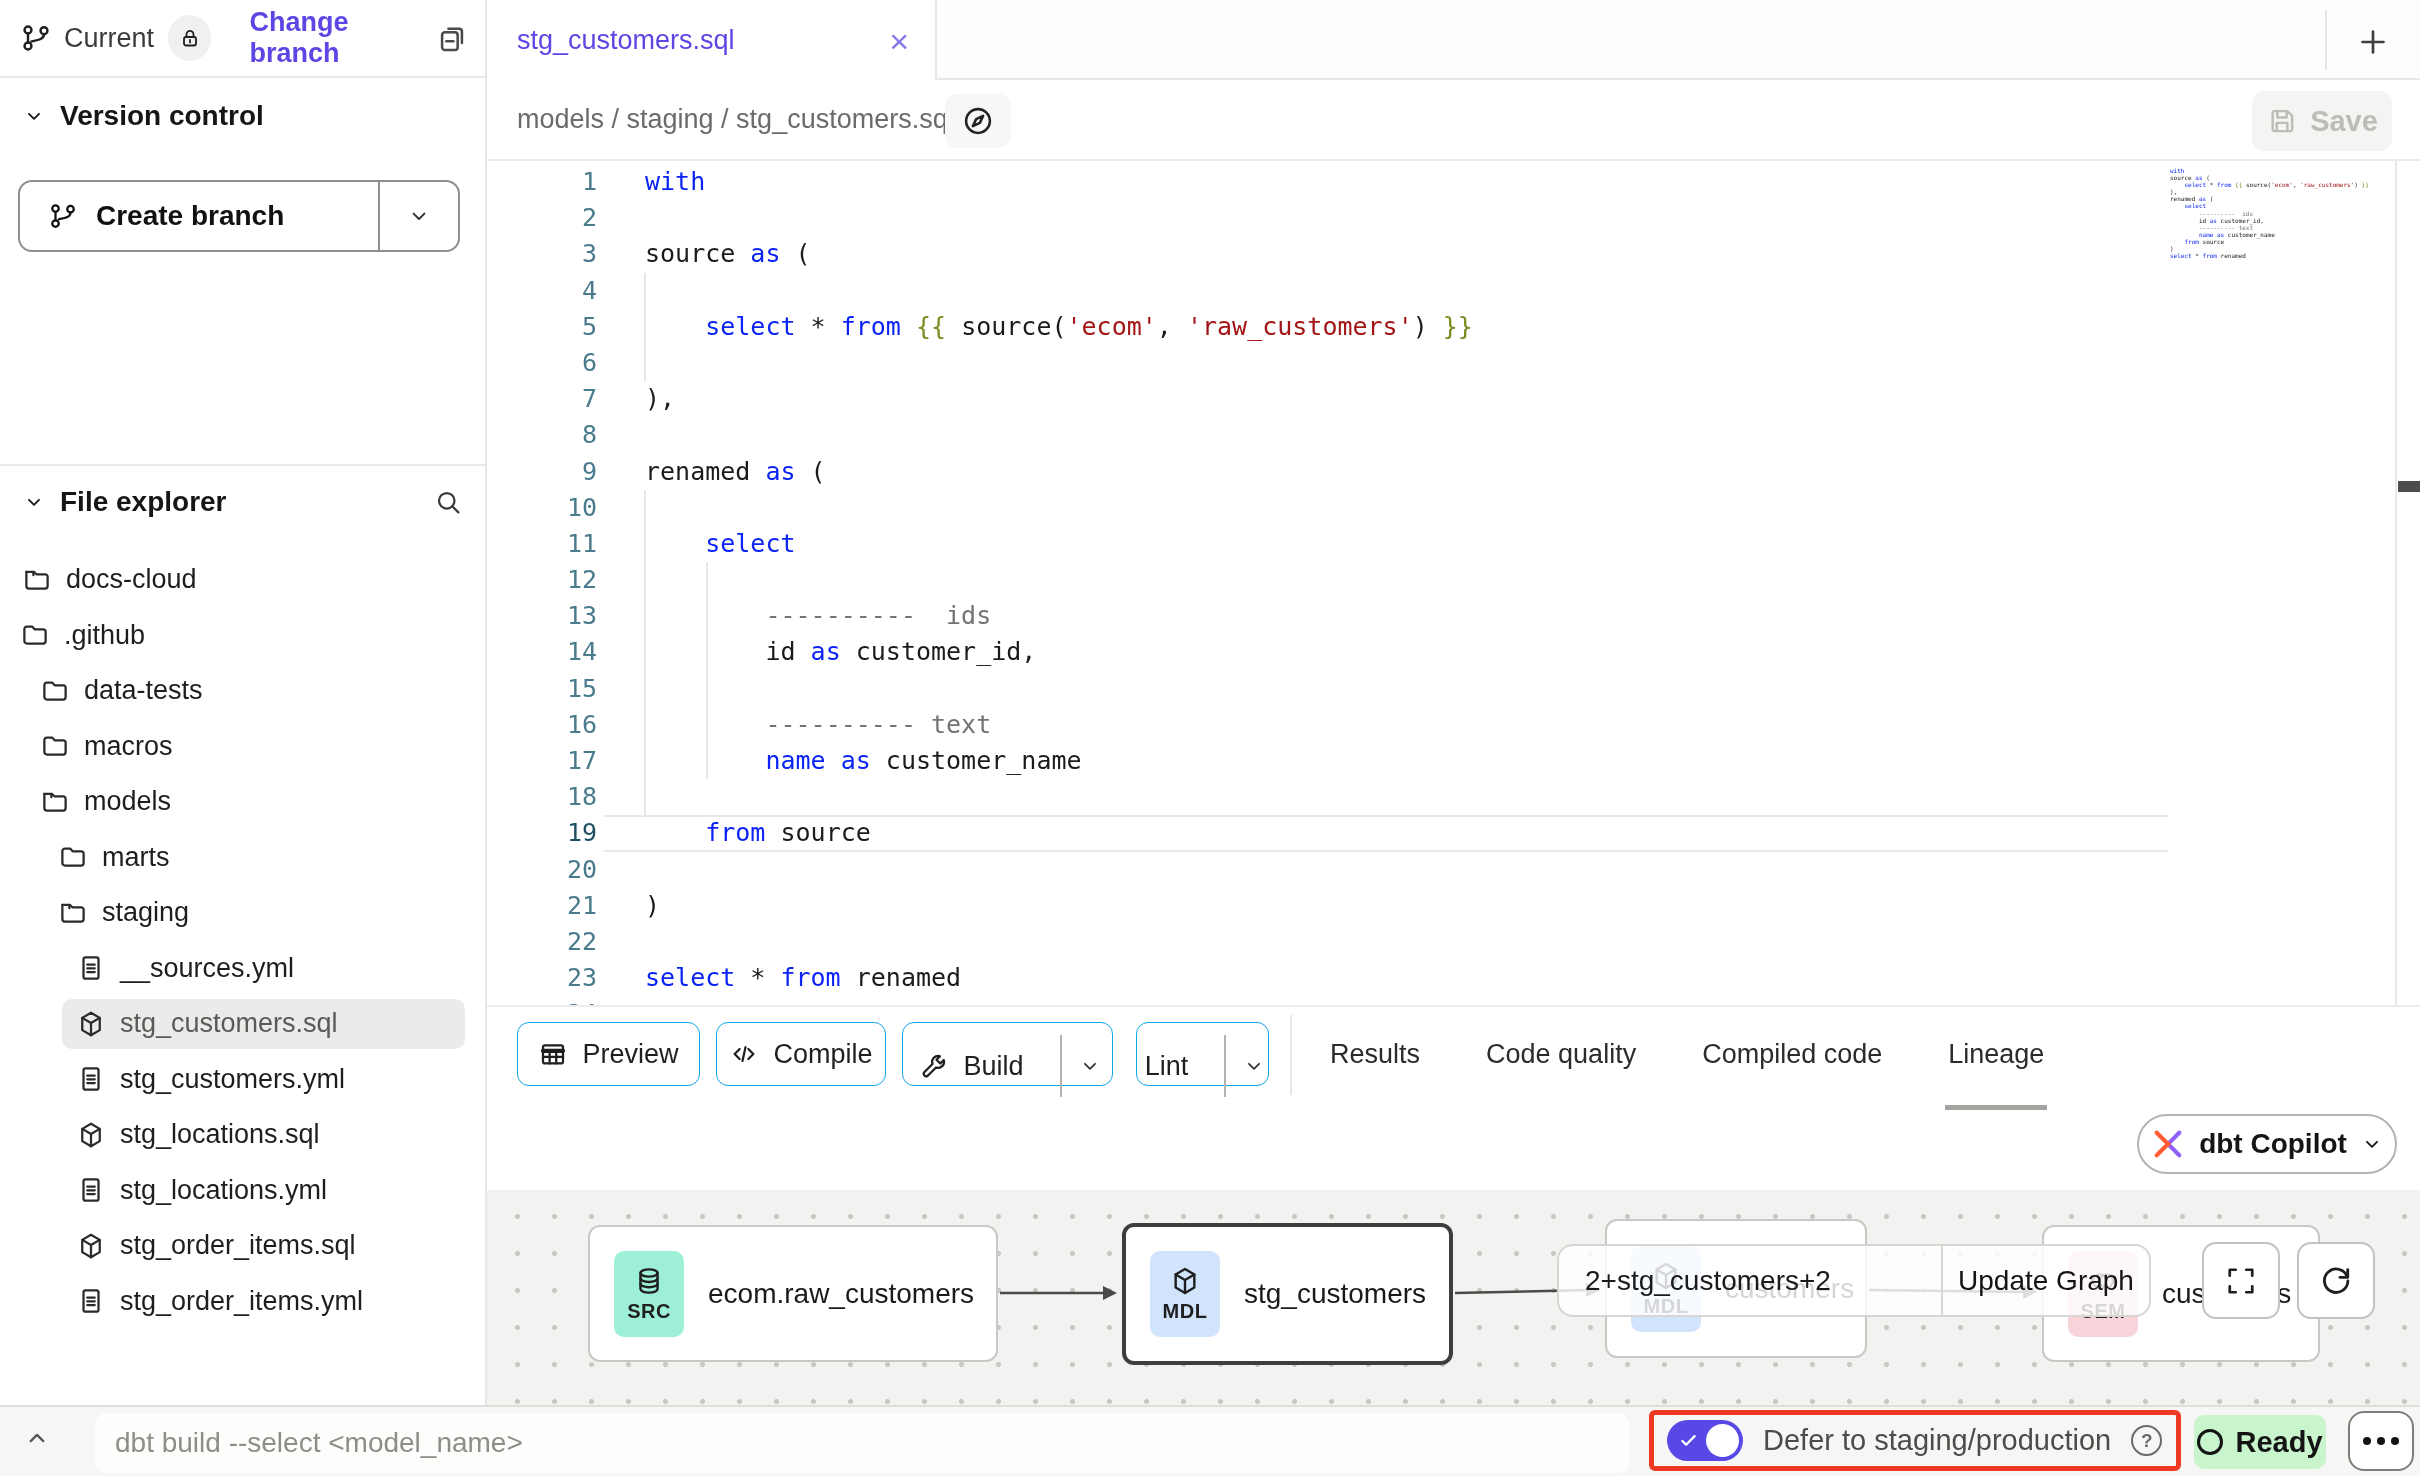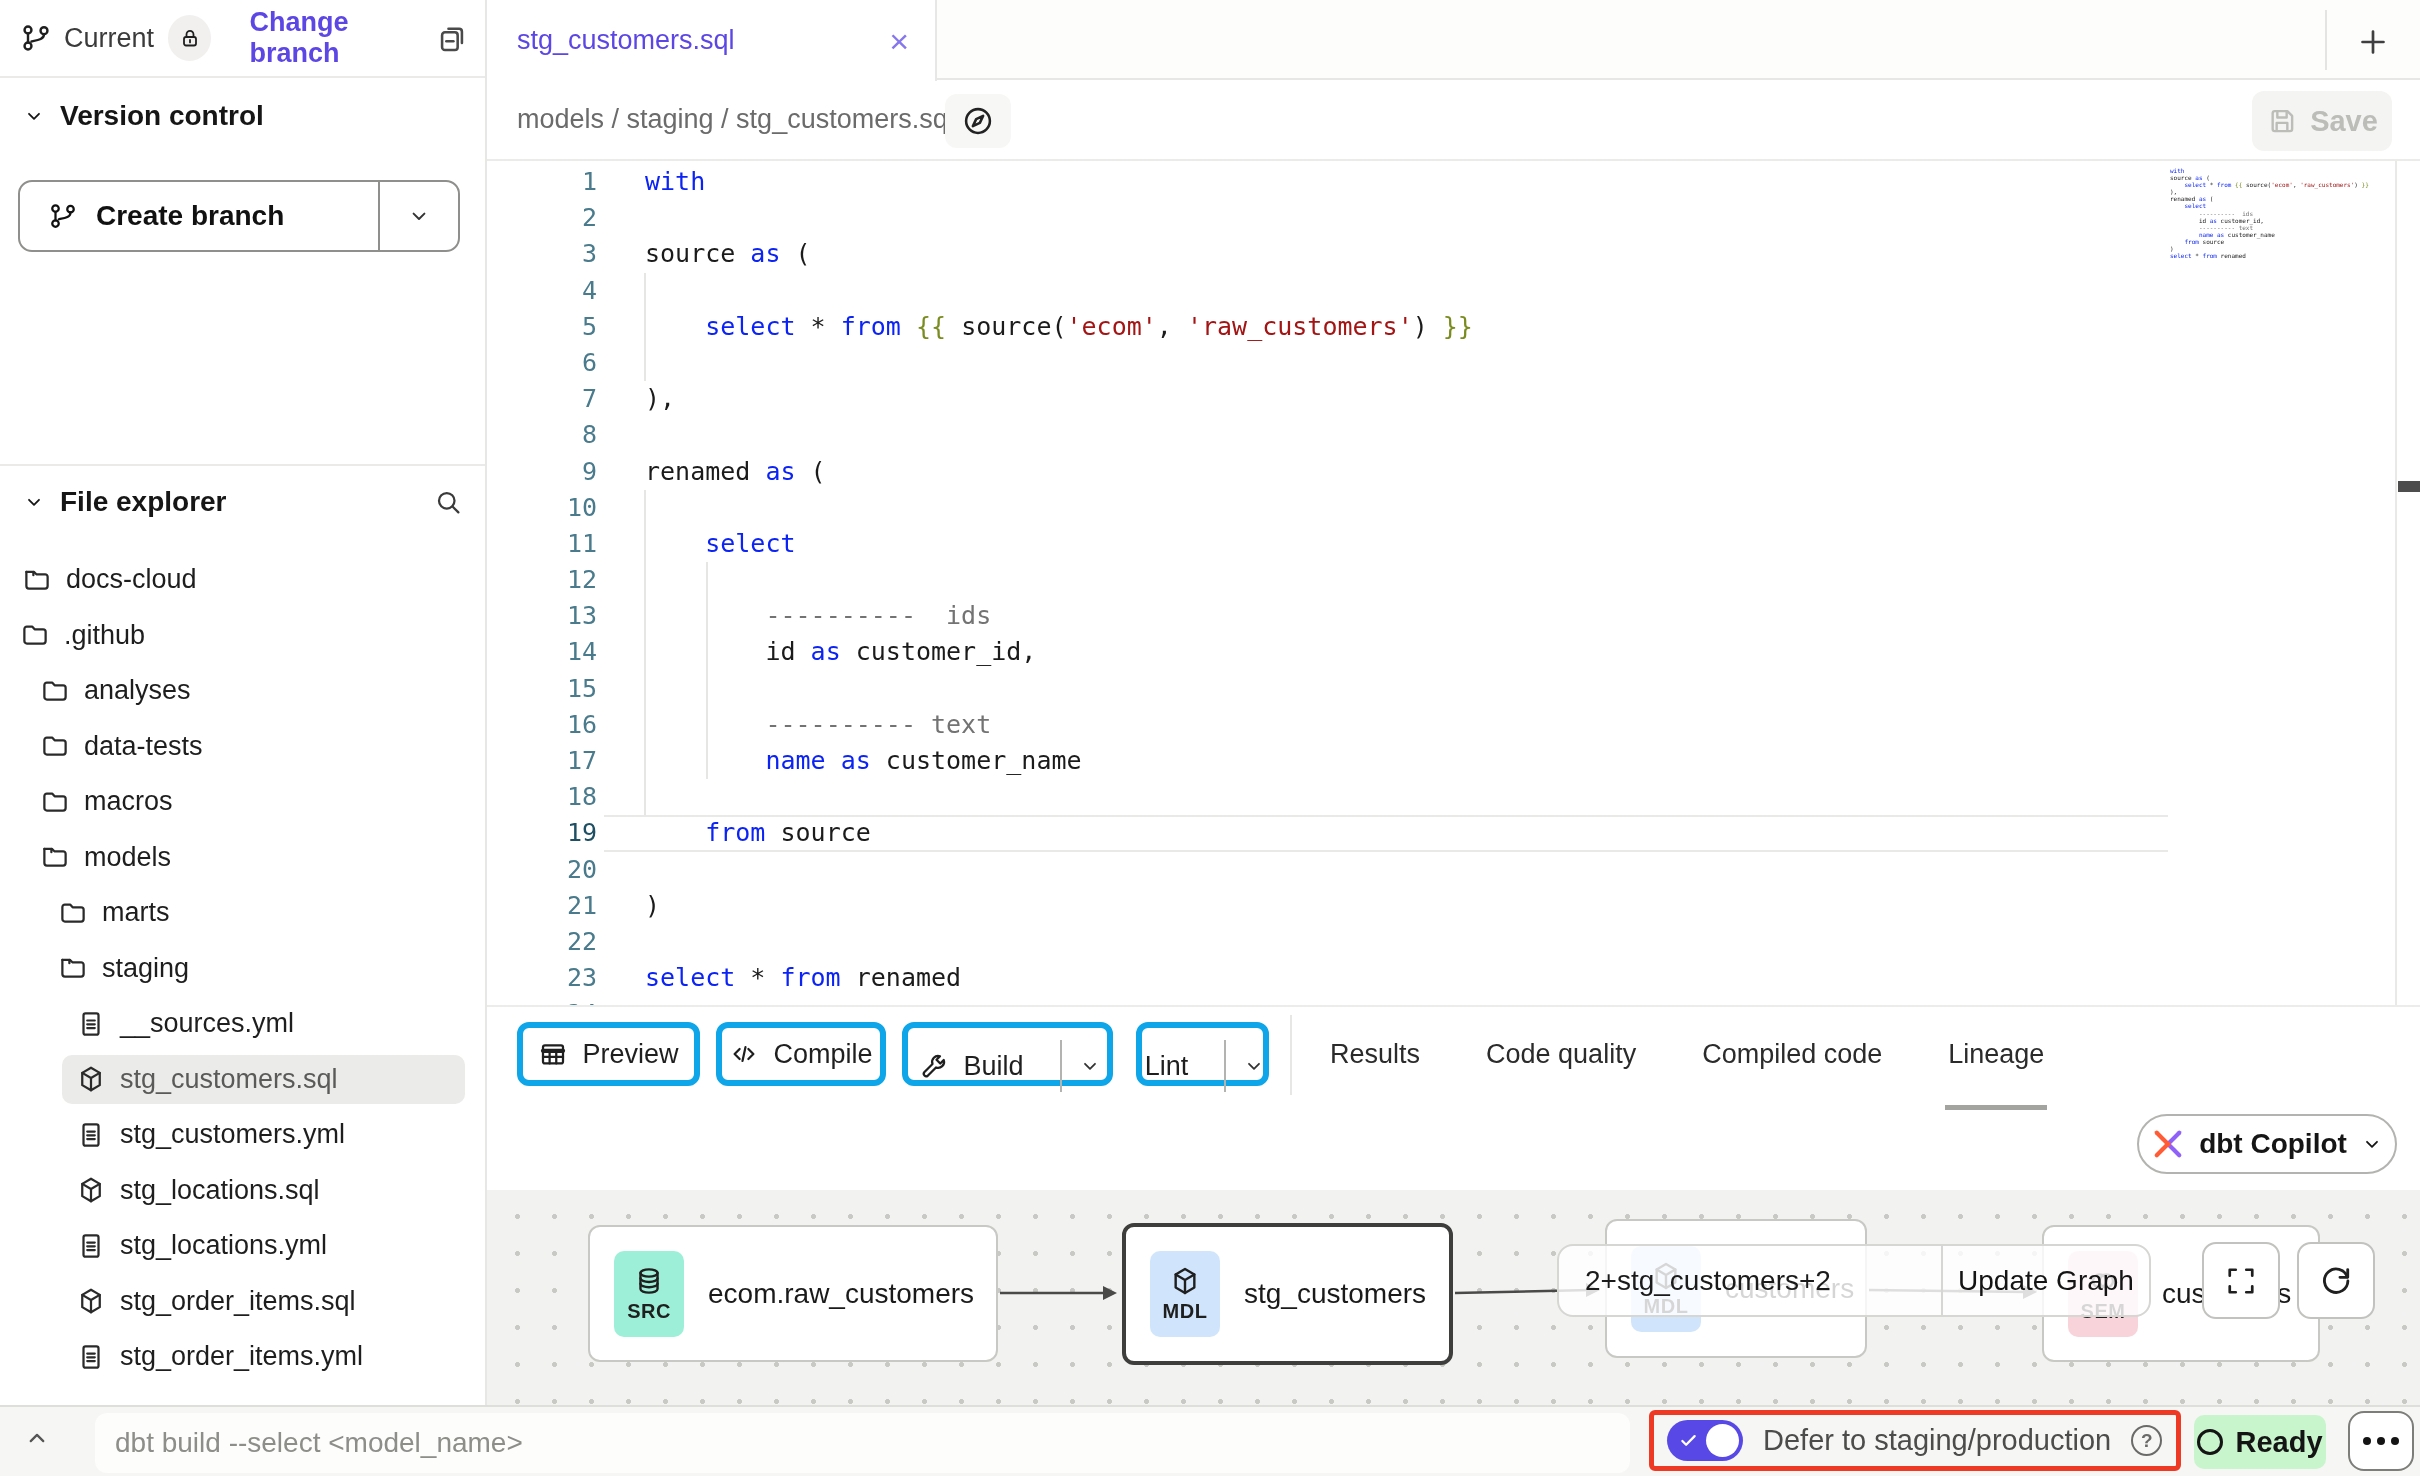--- a/index.html
+++ b/index.html
@@ -57,21 +57,21 @@
   .guide { position:absolute; top:0; bottom:0; width:2px; background:#e6e6e4; }
   .active-bg { position:absolute; left:117px; width:1564px; top:0; bottom:0; border-top:2px solid #e9e9e7; border-bottom:2px solid #e9e9e7; }
   .tk-kw { color:#0b24f5; } .tk-id { color:#1b1b1b; } .tk-st { color:#a31515; } .tk-cm { color:#737373; } .tk-jj { color:#7a8c1f; }
   #minimap { position:absolute; left:1683px; top:6px; width:225px; }
   #minimap .mm-line { white-space:pre; font-size:6px; line-height:7.1px; }
   #scroll-gutter { position:absolute; left:1908px; top:0; bottom:0; width:2px; background:#e9e9e7; }
   #scroll-handle { position:absolute; left:1911px; top:320px; width:22px; height:11px; background:#4d4d4d; }
 
   
   #panel-head { position:absolute; left:487px; top:1005px; width:1933px; height:185px; background:#fff; border-top:2px solid #ececea; }
-  .tool-btn { position:absolute; top:15px; height:64px; border:6px solid #0ea5e9; border-radius:12px; background:#fff; display:flex; align-items:center; justify-content:center; gap:14px; font-size:27px; font-weight:500; color:#1f1f1f; cursor:pointer; }
+  .tool-btn { position:absolute; top:15px; height:64px; border:1px solid #0ea5e9; border-radius:12px; background:#fff; display:flex; align-items:center; justify-content:center; gap:14px; font-size:27px; font-weight:500; color:#1f1f1f; cursor:pointer; }
   .tool-btn .seg { display:flex; align-items:center; gap:14px; padding:0 22px; height:100%;margin-top:24px; }
   .tool-btn .seg.arrow { border-left:2px solid #b3b3b0; padding:0 16px; color:#333; }
   #btn-preview { left:30px; width:183px; }
   #btn-compile { left:229px; width:170px; }
   #btn-build { left:415px; width:211px; padding:0; }
   #btn-lint  { left:649px; width:133px; padding:0; }
   #panel-divider { position:absolute; left:803px; top:8px; width:2px; height:80px; background:#e7e7e5; }
   #panel-tabs { position:absolute; left:843px; top:15px; height:64px; display:flex; gap:66px; align-items:center; }
   .panel-tab { font-size:27px; color:#2b2b2b; cursor:pointer; position:relative; }
   .panel-tab.active::after { content:""; position:absolute; left:-3px; right:-3px; top:66px; height:5px; background:#a3a3a0; }
@@ -201,28 +201,20 @@
           </span>
           <span class="t-label">docs-cloud</span>
         </div>
         <div class="tree-row" style="padding-left: 20px;">
           <span class="t-icon">
             <svg viewBox="0 0 24 24" fill="none" stroke="currentColor" stroke-width="1.8" stroke-linecap="round" stroke-linejoin="round" width="30" height="30" style="display: block;">
               <path d="M3.5 7.2a2 2 0 0 1 2-2h4.2l2 2.2h6.8a2 2 0 0 1 2 2v7.4a2 2 0 0 1-2 2h-13a2 2 0 0 1-2-2z"></path>
             </svg>
           </span>
           <span class="t-label">.github</span>
-        </div>
-        <div class="tree-row" style="padding-left: 40px;">
-          <span class="t-icon">
-            <svg viewBox="0 0 24 24" fill="none" stroke="currentColor" stroke-width="1.8" stroke-linecap="round" stroke-linejoin="round" width="30" height="30" style="display: block;">
-              <path d="M3.5 7.2a2 2 0 0 1 2-2h4.2l2 2.2h6.8a2 2 0 0 1 2 2v7.4a2 2 0 0 1-2 2h-13a2 2 0 0 1-2-2z"></path>
-            </svg>
-          </span>
-          <span class="t-label">analyses</span>
         </div>
         <div class="tree-row" style="padding-left: 40px;">
           <span class="t-icon">
             <svg viewBox="0 0 24 24" fill="none" stroke="currentColor" stroke-width="1.8" stroke-linecap="round" stroke-linejoin="round" width="30" height="30" style="display: block;">
               <path d="M3.5 7.2a2 2 0 0 1 2-2h4.2l2 2.2h6.8a2 2 0 0 1 2 2v7.4a2 2 0 0 1-2 2h-13a2 2 0 0 1-2-2z"></path>
             </svg>
           </span>
           <span class="t-label">data-tests</span>
         </div>
         <div class="tree-row" style="padding-left: 40px;">

